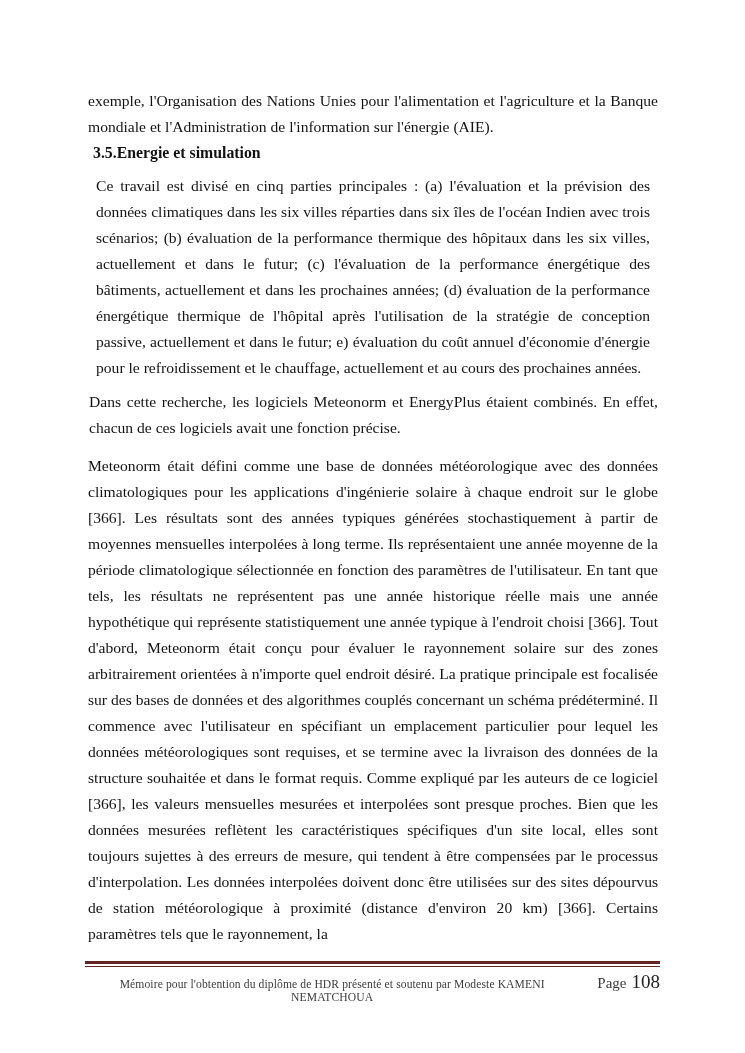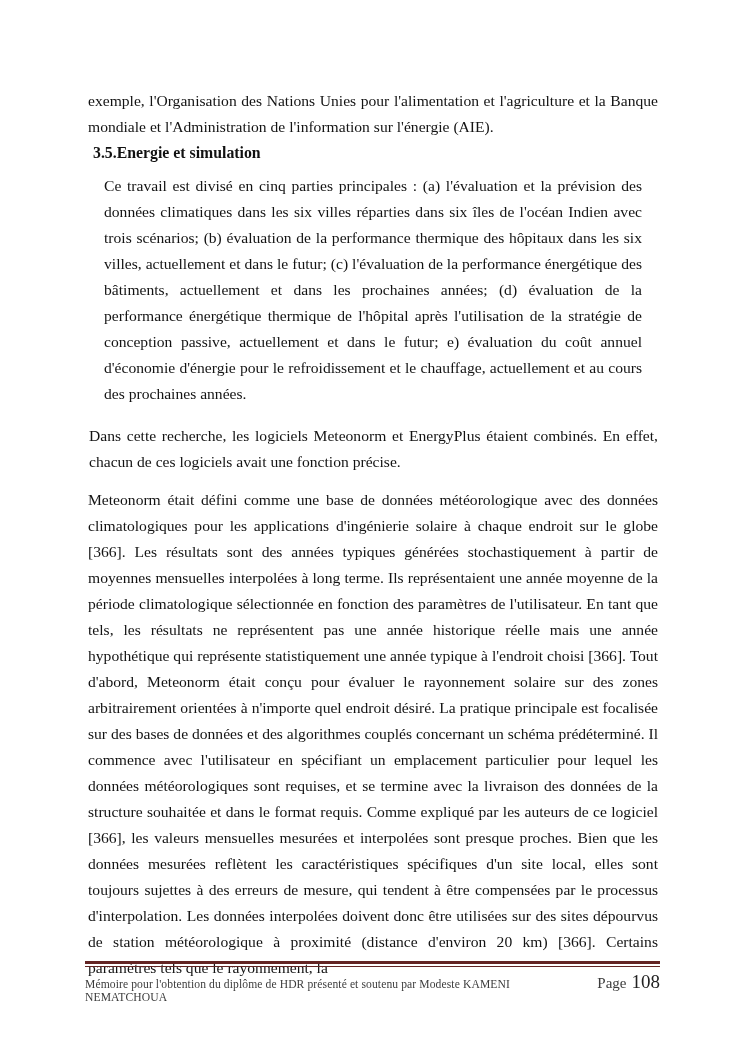--- a/index.html
+++ b/index.html
@@ -39,21 +39,21 @@
   p.para-intro { margin: 0; }
   h2.heading-section {
     margin: 12px 0 7px 0;
     padding-left: 5px;
     font-size: 15.8px;
     line-height: 26px;
     font-weight: bold;
     color: #111111;
     font-family: "Liberation Serif", "DejaVu Serif", serif;
   }
-  p.para-overview { margin: 16px; }
+  p.para-overview { margin: 8px; }
   h3.heading-subsection {
     margin: 11px 0 7px 0;
     font-size: 15.8px;
     line-height: 26px;
     font-weight: bold;
     color: #111111;
     font-family: "Liberation Serif", "DejaVu Serif", serif;
   }
   h3.heading-subsection .sub-num {
     margin-right: 14px;
@@ -76,20 +76,21 @@
   .footer-row {
     display: flex;
     justify-content: space-between;
     align-items: baseline;
   }
   .footer-left {
     font-size: 11.6px;
     color: #3c3c3c;
     letter-spacing: 0.1px;
     font-family: "Liberation Serif", "DejaVu Serif", serif;
+    text-align: center;
   }
   .footer-page {
     white-space: nowrap;
     padding-left: 18px;
   }
   .footer-page-label {
     font-size: 15px;
     color: #3c3c3c;
     font-family: Liberation Serif, serif;
   }

